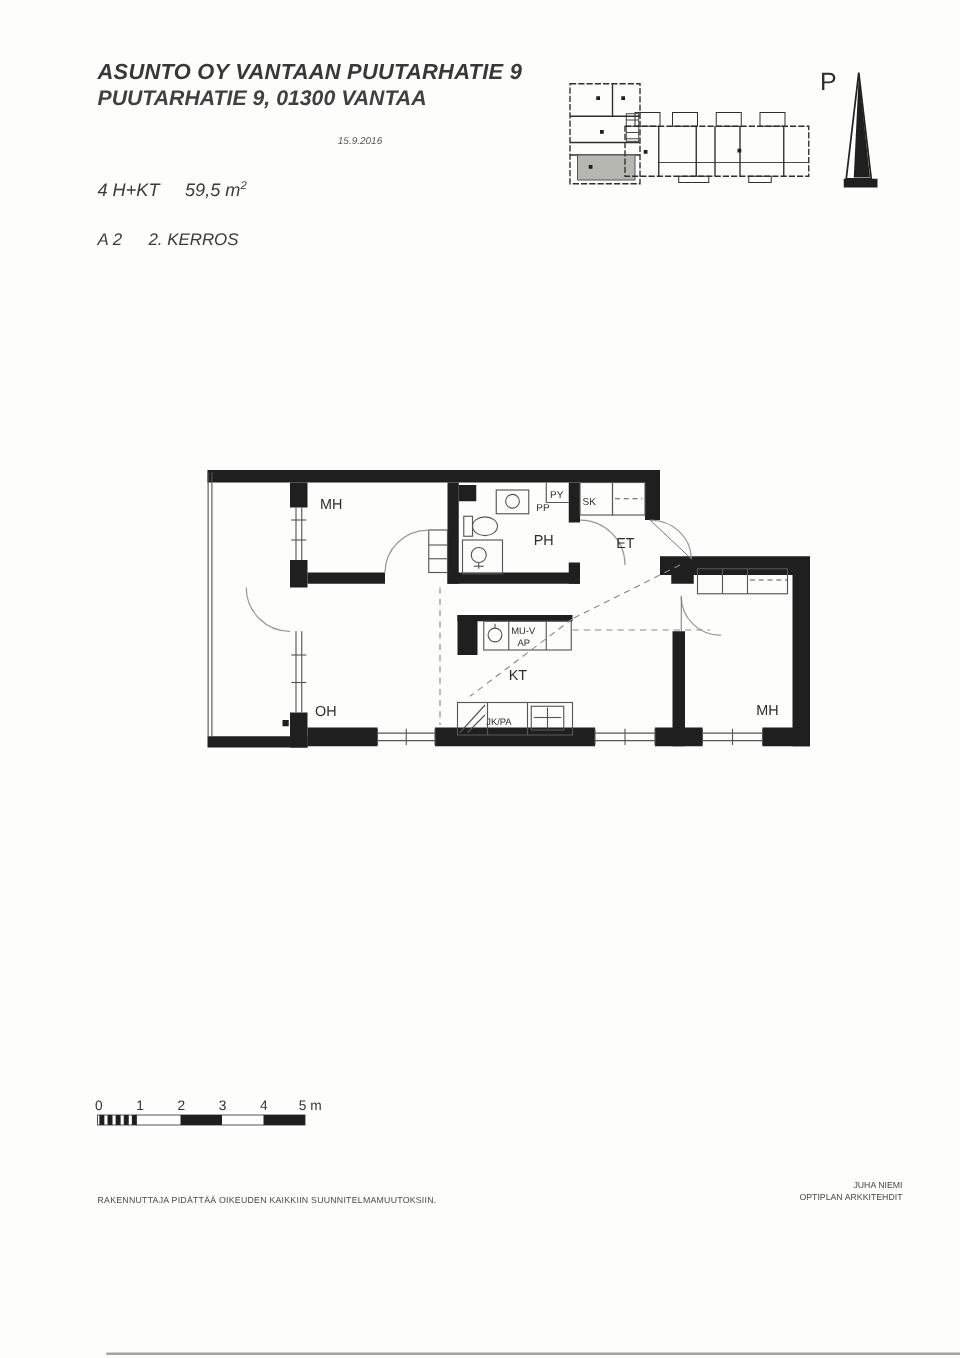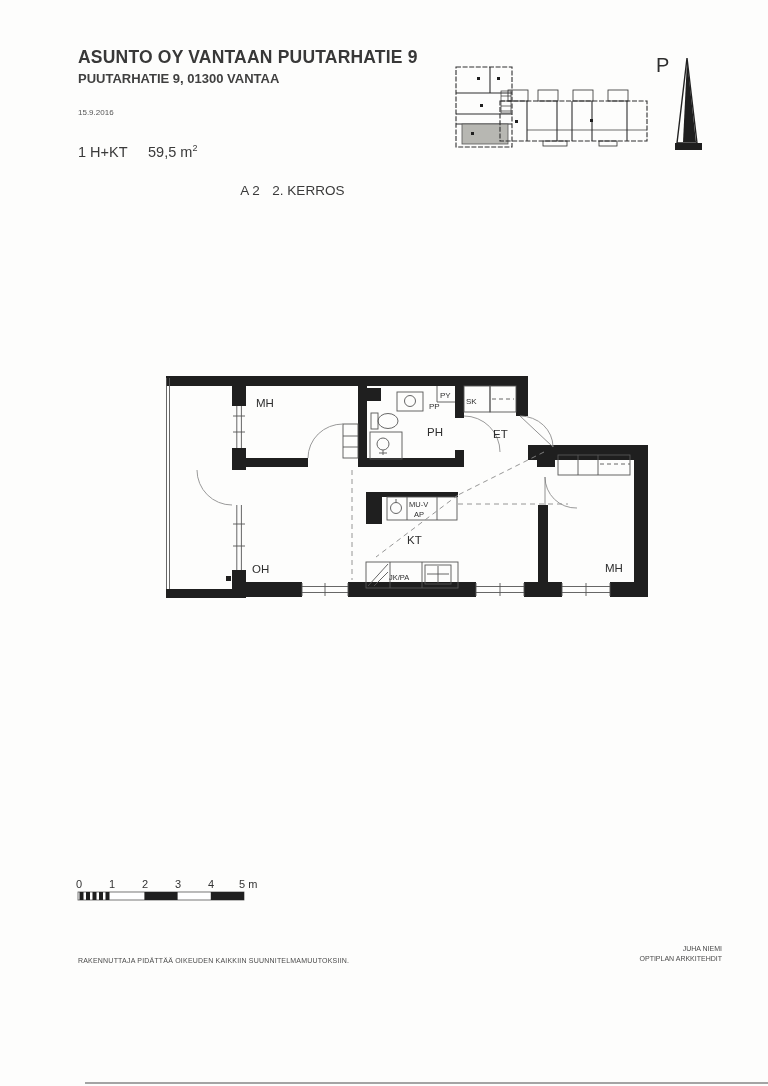--- a/index.html
+++ b/index.html
@@ -4,28 +4,28 @@
 <style>
   html,body{margin:0;padding:0;}
   body{
     width:768px;height:1086px;position:relative;overflow:hidden;
     background:#fdfdfc;color:#2b2b2b;
     font-family:"Liberation Sans", sans-serif;
     -webkit-font-smoothing:antialiased;
   }
   .abs{position:absolute;}
   
-  #header{left:78px;top:47px;width:420px;}
+  #header{left:78px;top:47px;width:420px;font-style:italic;}
   .doc-title{font-size:17.5px;font-weight:700;letter-spacing:.2px;color:#383838;line-height:21px;}
-  .doc-address{font-size:13px;font-weight:700;color:#404040;line-height:17px;margin-top:2px;}
-  .doc-date{font-size:8px;color:#555;margin-top:21px;}
+  .doc-address{font-size:17px;font-weight:700;color:#404040;line-height:17px;margin-top:2px;}
+  .doc-date{font-size:8px;color:#555;margin-top:21px;text-align:center;}
   .apt-line{margin-top:26px;font-size:14.5px;color:#3a3a3a;}
   .apt-type{display:inline-block;min-width:66px;}
   .apt-area sup{font-size:9px;}
-  .units{margin-top:21px;font-size:13.5px;color:#3a3a3a;text-align:center;}
+  .units{margin-top:21px;font-size:13.5px;color:#3a3a3a;}
   .unit-row{line-height:19.5px;}
   .unit-id{display:inline-block;width:37px;}
   
   #footer-left{left:78px;top:957px;font-size:7px;color:#4a4a4a;letter-spacing:.2px;}
   #footer-right{right:46px;top:944px;font-size:7px;color:#4a4a4a;text-align:right;line-height:10px;}
   
   svg{font-family:"Liberation Sans", sans-serif;}
   svg text{fill:#2e2e2e;}
   .room-lb{font-size:11.5px;}
   .small-lb{font-size:8px;}
@@ -34,21 +34,21 @@
   #page-edge{left:85px;top:1082px;width:683px;height:2px;background:#8d8d8d;opacity:.8;}
 </style>
 </head>
 <body>
 
 <div id="header" class="abs">
   <div class="doc-title">ASUNTO OY VANTAAN PUUTARHATIE 9</div>
   <div class="doc-address">PUUTARHATIE 9, 01300 VANTAA</div>
   <div class="doc-date">15.9.2016</div>
   <div class="apt-line">
-    <span class="apt-type">1 H+KT</span>
+    <span class="apt-type">4 H+KT</span>
     <span class="apt-area"><span>59,5 m</span><sup>2</sup></span>
   </div>
   <div class="units">
     <div class="unit-row">
       <span class="unit-id">A 2</span>
       <span>2. KERROS</span>
     </div>
   </div>
 </div>
 

